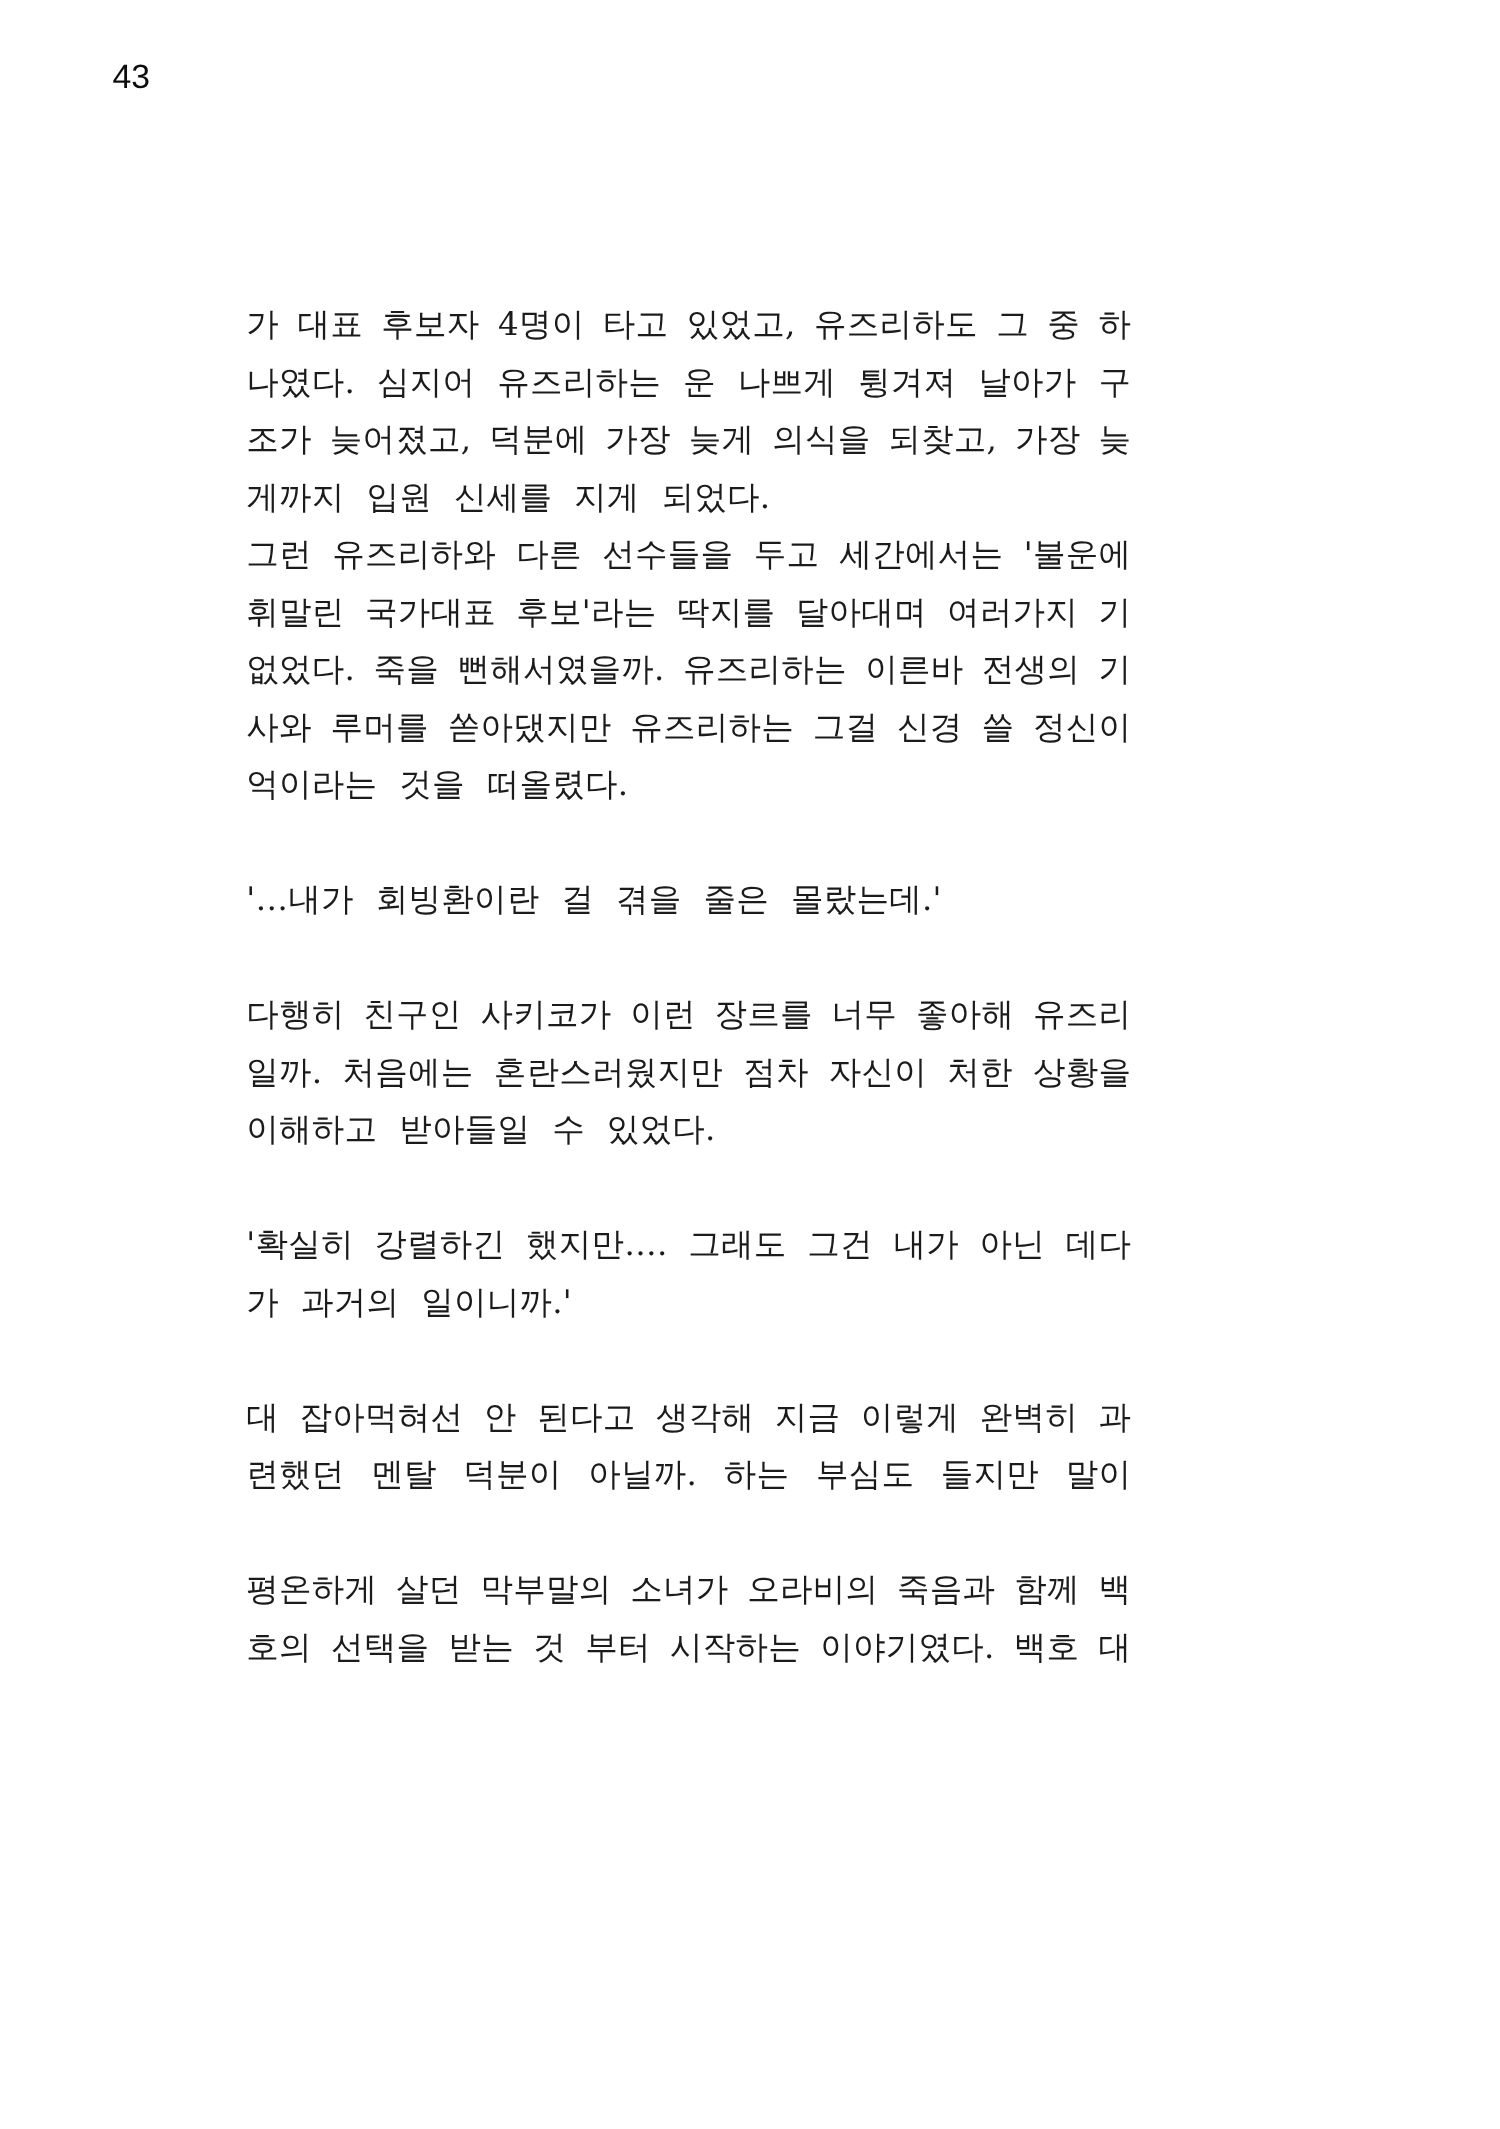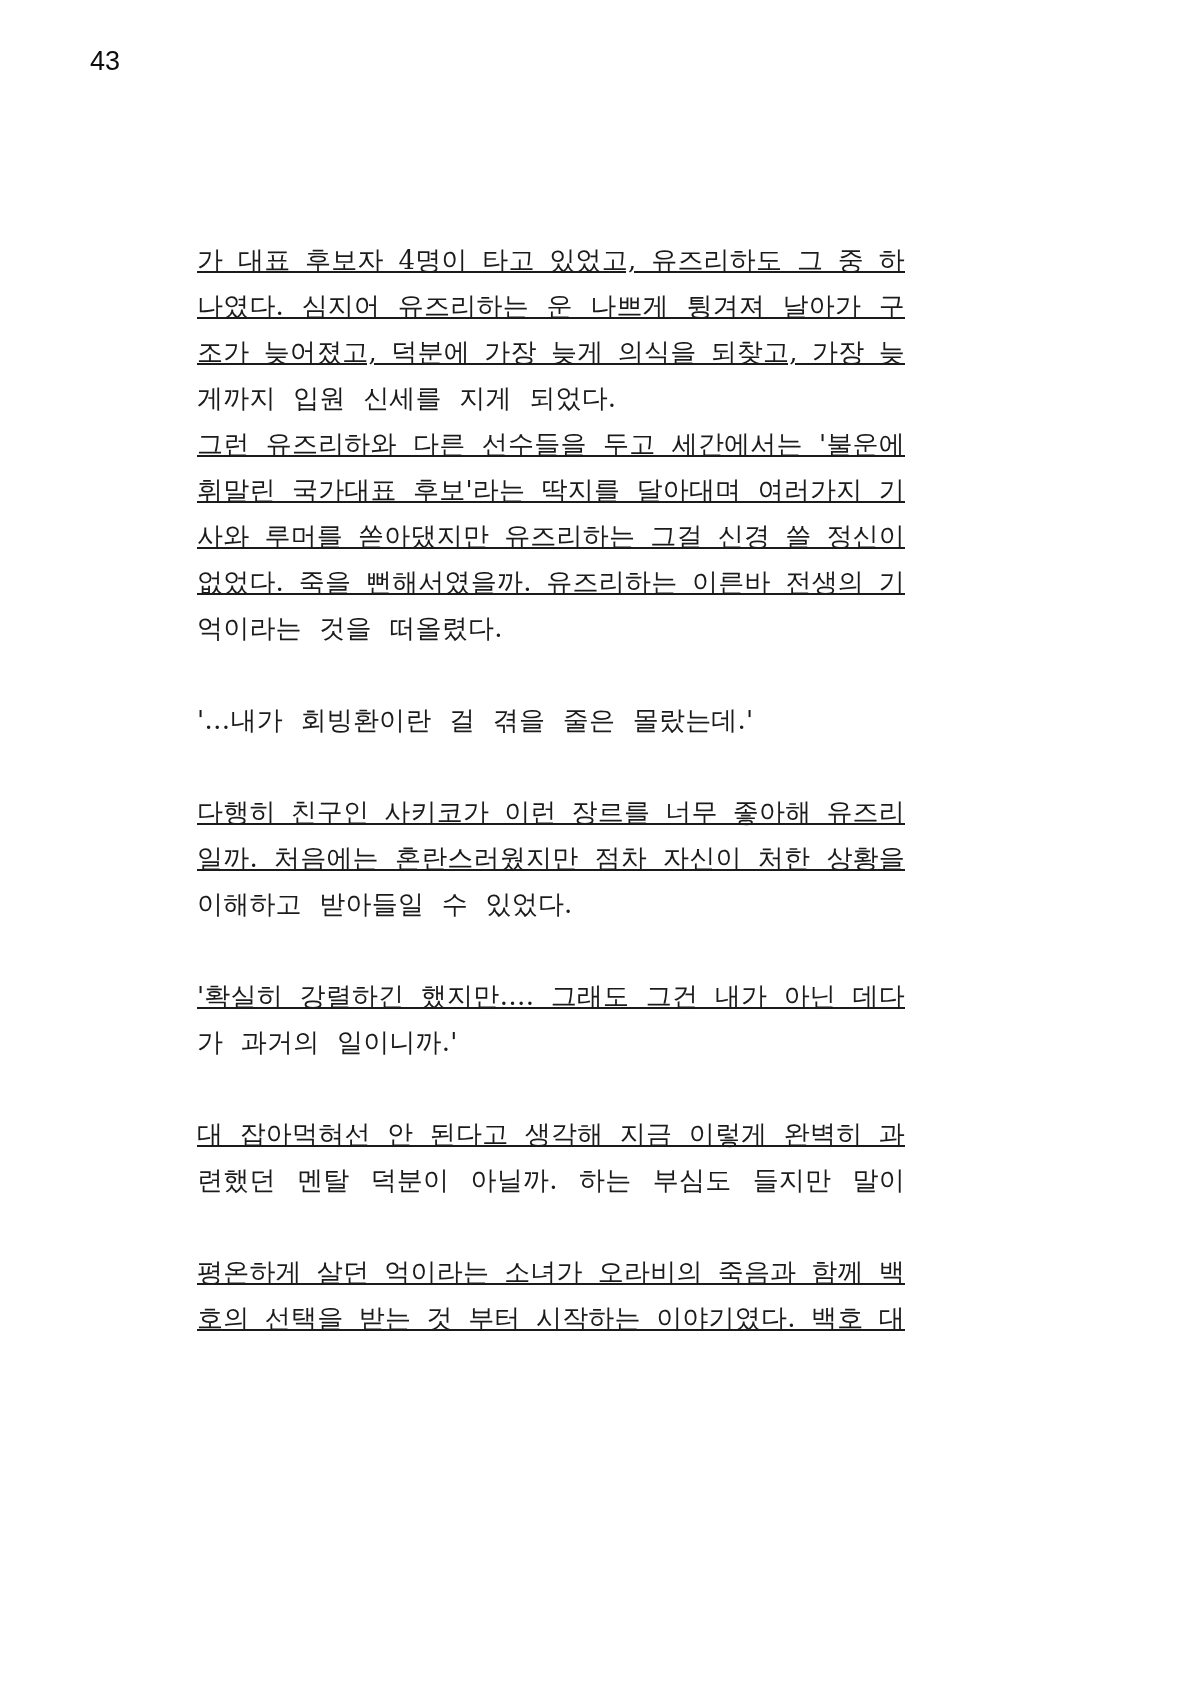--- a/index.html
+++ b/index.html
@@ -35,21 +35,20 @@
     white-space: normal;
     text-align: justify;
     text-justify: inter-word;
     text-align-last: left;
     word-spacing: 0.35em;
     letter-spacing: 0.2px;
   }
   .line.just {
     text-align-last: justify;
     word-spacing: normal;
-    text-decoration: underline;
   }
   .line.blank { height: 46px; }
   .pn-bottom {
     position: absolute;
     left: 1px;
     top: 1540px;
     font-family: "Liberation Sans", "DejaVu Sans", sans-serif;
     font-size: 20px;
     line-height: 21px;
     color: #222222;
@@ -63,37 +62,37 @@
 <div class="page">
   <div class="pn-top">43</div>
 
   <div class="text-body">
       <div class="line just">가 대표 후보자 4명이 타고 있었고, 유즈리하도 그 중 하</div>
       <div class="line just">나였다. 심지어 유즈리하는 운 나쁘게 튕겨져 날아가 구</div>
       <div class="line just">조가 늦어졌고, 덕분에 가장 늦게 의식을 되찾고, 가장 늦</div>
       <div class="line">게까지 입원 신세를 지게 되었다.</div>
       <div class="line just">그런 유즈리하와 다른 선수들을 두고 세간에서는 '불운에</div>
       <div class="line just">휘말린 국가대표 후보'라는 딱지를 달아대며 여러가지 기</div>
+      <div class="line just">없었다. 죽을 뻔해서였을까. 유즈리하는 이른바 전생의 기</div>
       <div class="line just">사와 루머를 쏟아댔지만 유즈리하는 그걸 신경 쓸 정신이</div>
-      <div class="line just">없었다. 죽을 뻔해서였을까. 유즈리하는 이른바 전생의 기</div>
       <div class="line">억이라는 것을 떠올렸다.</div>
       <div class="line blank">&nbsp;</div>
       <div class="line">'…내가 회빙환이란 걸 겪을 줄은 몰랐는데.'</div>
       <div class="line blank">&nbsp;</div>
       <div class="line just">다행히 친구인 사키코가 이런 장르를 너무 좋아해 유즈리</div>
       <div class="line just">일까. 처음에는 혼란스러웠지만 점차 자신이 처한 상황을</div>
       <div class="line">이해하고 받아들일 수 있었다.</div>
       <div class="line blank">&nbsp;</div>
       <div class="line just">'확실히 강렬하긴 했지만…. 그래도 그건 내가 아닌 데다</div>
       <div class="line">가 과거의 일이니까.'</div>
       <div class="line blank">&nbsp;</div>
       <div class="line just">대 잡아먹혀선 안 된다고 생각해 지금 이렇게 완벽히 과</div>
       <div class="line">련했던 멘탈 덕분이 아닐까. 하는 부심도 들지만 말이다.</div>
       <div class="line blank">&nbsp;</div>
-      <div class="line just">평온하게 살던 억이라는 소녀가 오라비의 죽음과 함께 백</div>
+      <div class="line just">평온하게 살던 막부말의 소녀가 오라비의 죽음과 함께 백</div>
       <div class="line just">호의 선택을 받는 것 부터 시작하는 이야기였다. 백호 대</div>
     </div>
 
   <div class="pn-bottom">
     <span>4</span>
     <span>3</span>
   </div>
 </div>
 
 </body></html>

